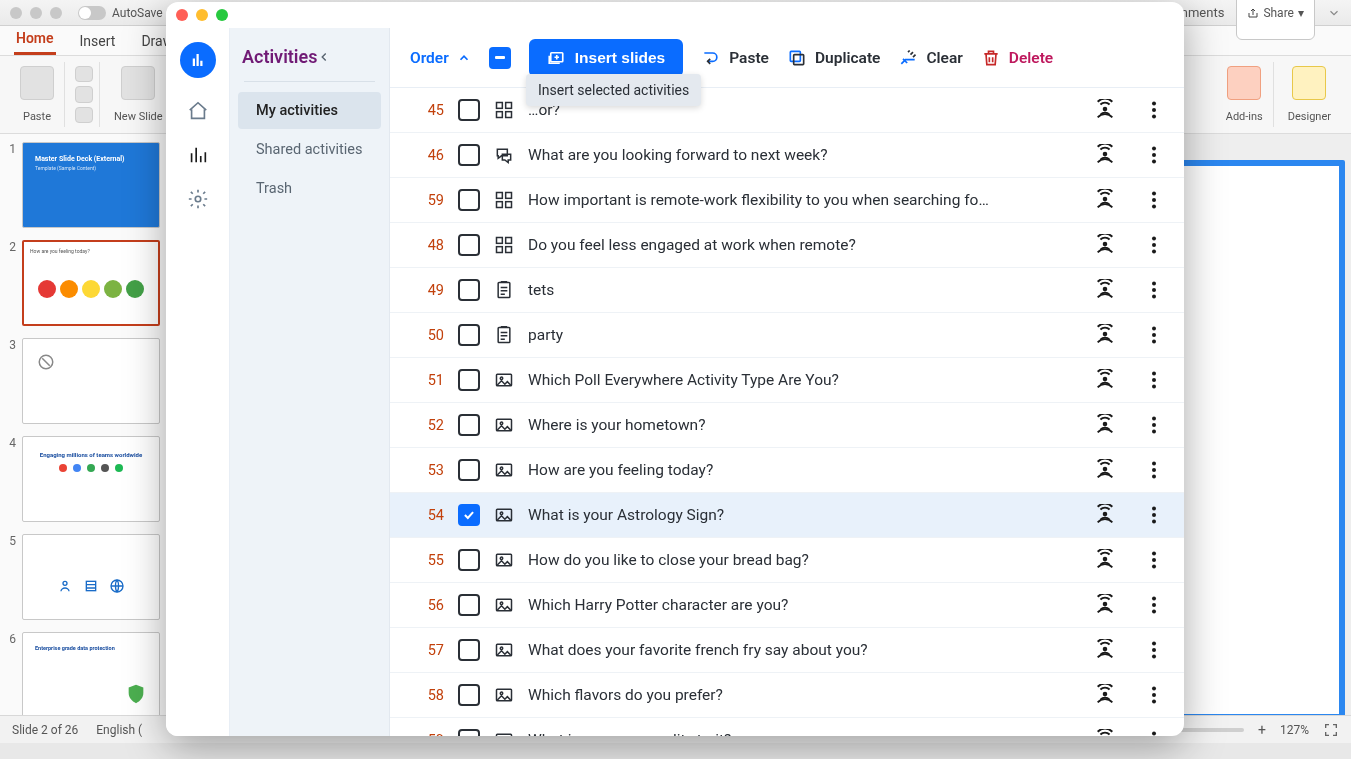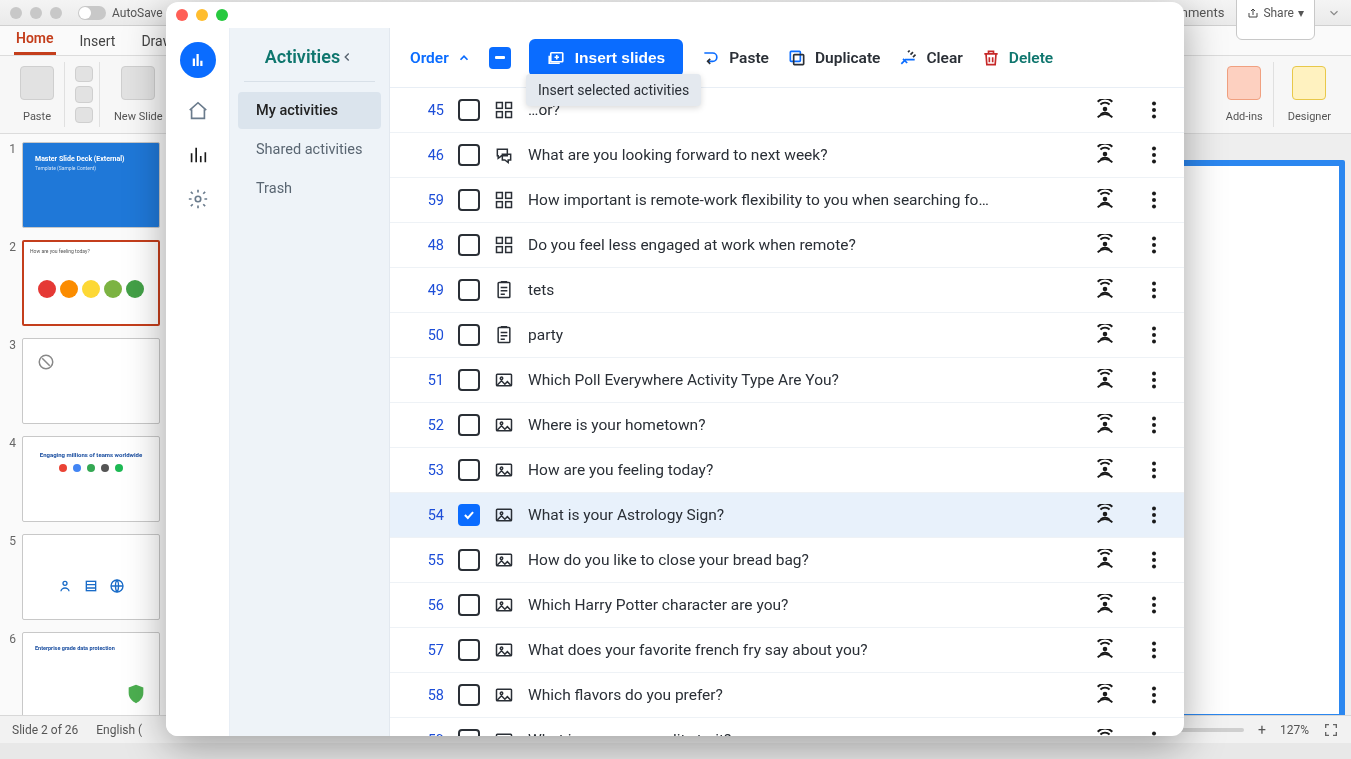--- a/index.html
+++ b/index.html
@@ -42,39 +42,39 @@
   .modal-titlebar { height:26px; display:flex; align-items:center; padding:0 10px; }
   .modal-titlebar .mac-dot.r { background:#ff5f56; }
   .modal-titlebar .mac-dot.y { background:#ffbd2e; }
   .modal-titlebar .mac-dot.g { background:#27c93f; }
   .modal-body { flex:1; display:flex; min-height:0; }
   .railnav { width:64px; background:#fff; border-right:1px solid #e8eef5; display:flex; flex-direction:column; align-items:center; padding-top:14px; gap:22px; }
   .rail-logo { width:36px; height:36px; border-radius:50%; background:#0a6cff; display:flex; align-items:center; justify-content:center; }
   .rail-logo svg { fill:#fff; }
   .rail-ic { width:22px; height:22px; color:#6a7b8c; display:flex; align-items:center; justify-content:center; }
   .subnav { width:160px; background:#eef3f8; border-right:1px solid #e2e8ef; padding:18px 0; }
-  .subnav h2 { font-size:18px; font-weight:600; padding:0 12px 14px; display:flex; align-items:center; justify-content:center; color:#0f766e; }
+  .subnav h2 { font-size:18px; font-weight:600; padding:0 12px 14px; display:flex; align-items:center; justify-content:flex-start; color:#701a75; }
   .subnav hr { border:none; border-top:1px solid #d8e0e8; margin:0 14px 10px; }
   .subnav-item { padding:10px 18px; font-size:14.5px; color:#5a6672; cursor:pointer; border-radius:4px; margin:2px 8px; }
   .subnav-item.active { background:#dbe4ed; color:#222; font-weight:500; }
   .content { flex:1; display:flex; flex-direction:column; min-width:0; }
   .toolbar { height:60px; border-bottom:1px solid #e8eef5; display:flex; align-items:center; gap:18px; padding:0 20px; position:relative; }
   .order-ctl { display:flex; align-items:center; gap:8px; color:#0a6cff; font-weight:600; font-size:15.5px; }
   .sq-partial { width:22px; height:22px; background:#0a6cff; border-radius:4px; display:flex; align-items:center; justify-content:center; }
   .sq-partial::after { content:""; width:10px; height:3px; background:#fff; border-radius:1px; }
   .btn-primary { background:#0a6cff; color:#fff; border:none; border-radius:6px; padding:10px 18px; font-size:15.5px; font-weight:600; display:flex; align-items:center; gap:10px; cursor:pointer; }
   .tool-act { display:flex; align-items:center; gap:8px; font-size:15.5px; font-weight:600; color:#2a2f36; cursor:pointer; }
   .tool-ic { width:20px; height:20px; }
-  .tool-act.danger { color:#0f766e;align-items:center; }
+  .tool-act.danger { color:#be185d;align-items:center; }
   .tool-act.danger .tool-ic { color:#c62828; }
   .tooltip { position:absolute; top:46px; left:136px; background:#e4e9ef; color:#2a2f36; font-size:14px; padding:8px 12px; border-radius:4px; box-shadow:0 2px 6px rgba(0,0,0,.15); z-index:5; white-space:nowrap; }
   .list { flex:1; overflow:hidden; }
   .row { display:flex; align-items:center; height:45px; border-bottom:1px solid #eef2f6; padding:0 20px 0 0; gap:14px; font-size:15.5px; color:#2a2f36; }
   .row.sel { background:#e8f1fb; }
-  .row .ord { width:54px; text-align:right; color:#1d4ed8; font-size:14.5px; }
+  .row .ord { width:54px; text-align:right; color:#c2410c; font-size:14.5px; }
   .row .chk { width:22px; height:22px; border:2.5px solid #2a2f36; border-radius:4px; background:#fff; display:flex; align-items:center; justify-content:center; flex-shrink:0; }
   .row .chk.on { background:#0a6cff; border-color:#0a6cff; }
   .row .chk.on svg { stroke:#fff; }
   .row .type-ic { width:20px; height:20px; flex-shrink:0; color:#2a2f36; display:flex; align-items:center; justify-content:center; }
   .row .title { flex:1; white-space:nowrap; overflow:hidden; text-overflow:ellipsis; }
   .row .cast-ic { width:22px; height:22px; color:#1a1a1a; flex-shrink:0; }
   .row .more-ic { width:20px; height:20px; color:#1a1a1a; flex-shrink:0; margin-left:14px; display:flex; align-items:center; justify-content:center; }
   svg { display:block; }
   
   .thumb .mini-body { position:absolute; inset:6px; font-size:5px; color:#fff; }

